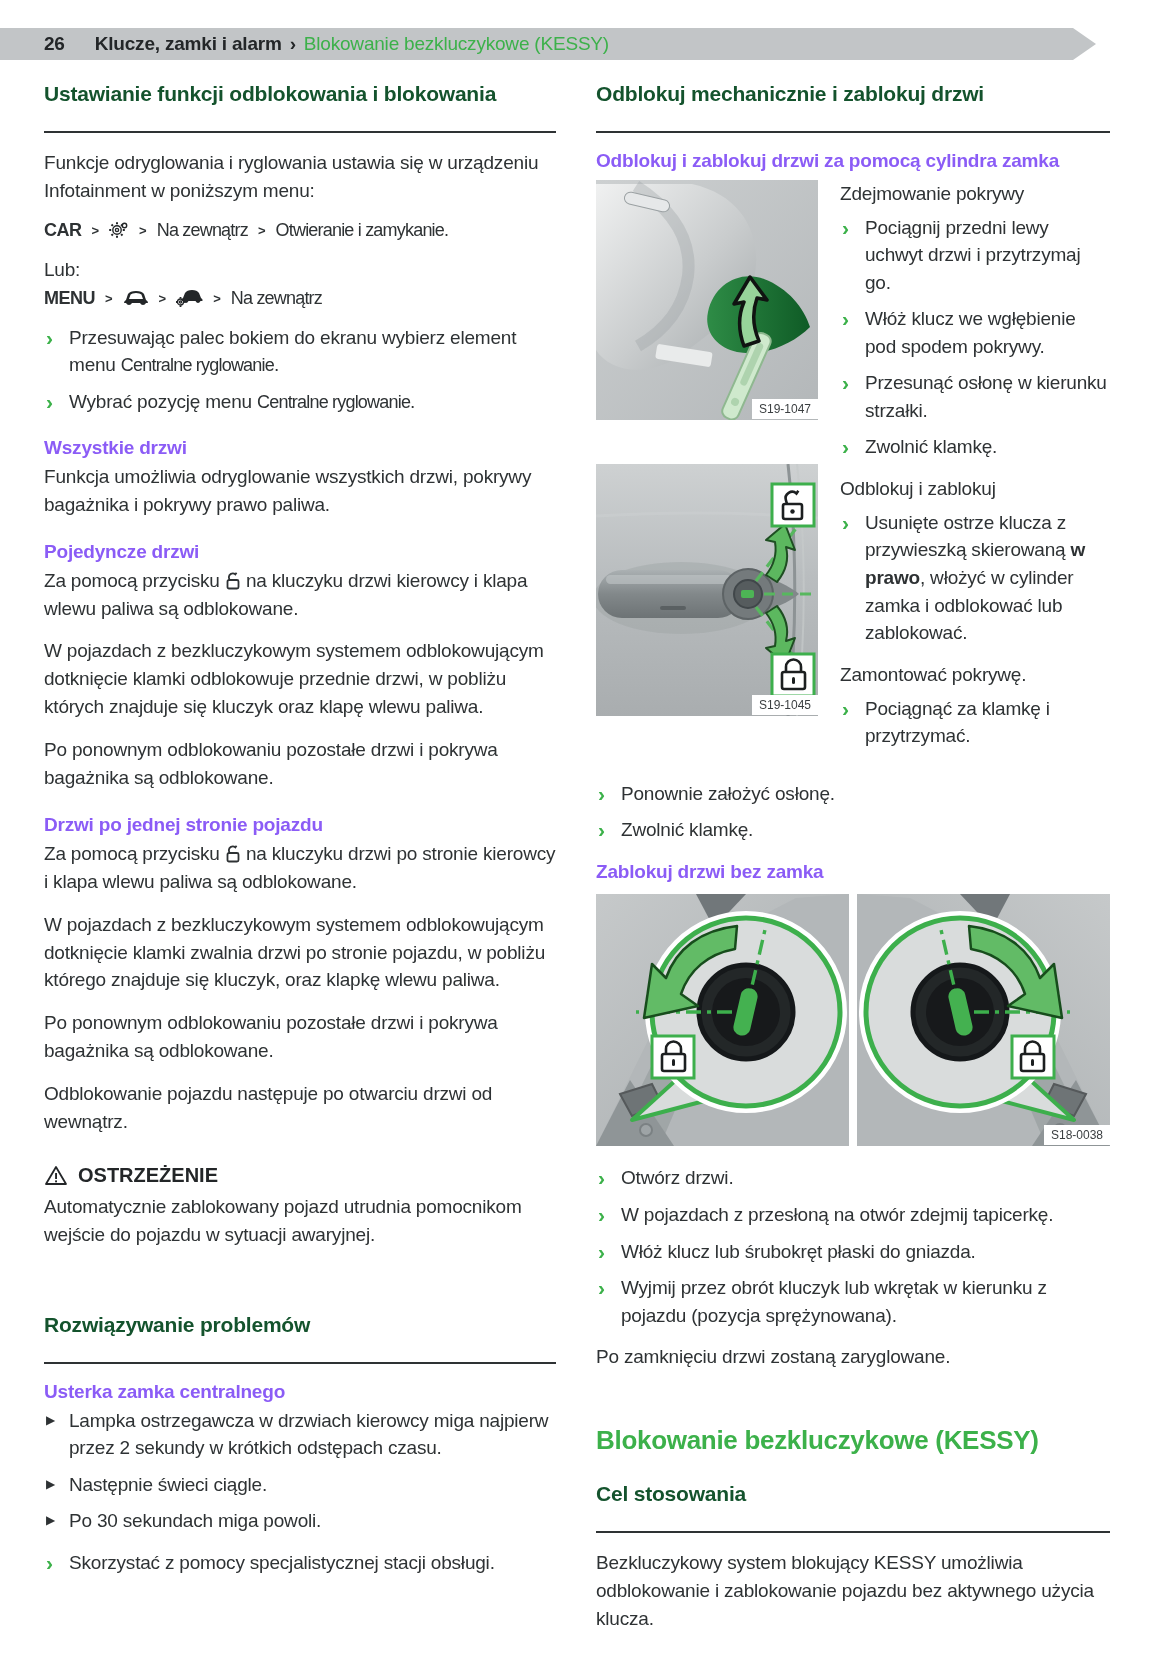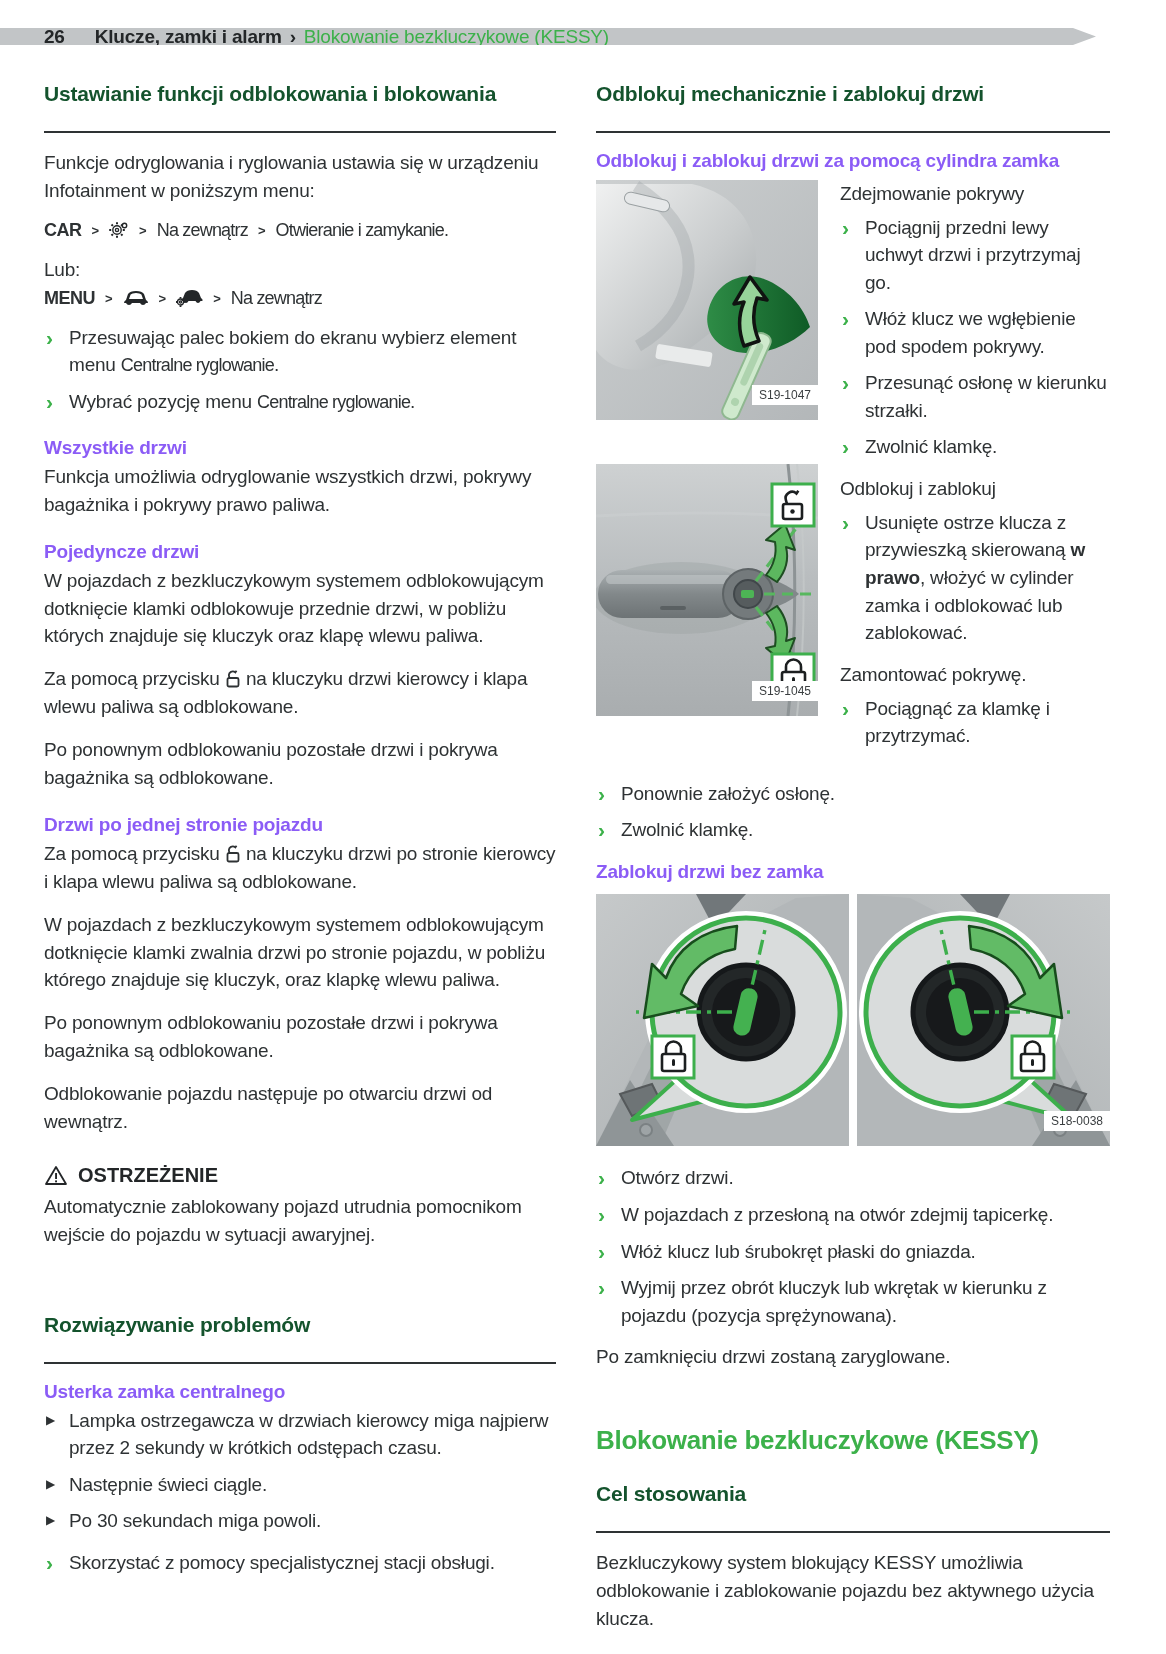--- a/index.html
+++ b/index.html
@@ -2,21 +2,21 @@
 <html lang="pl"><head>
 <meta charset="utf-8">
 <style>
   html,body{margin:0;padding:0;}
   body{
     width:1166px;height:1654px;background:#ffffff;overflow:hidden;
     font-family:"Liberation Sans",sans-serif;color:#2e3234;position:relative;
   }
   
   .header-bar{
-    position:absolute;top:28px;left:0;width:1096px;height:17px;background:#c2c5c7;
+    position:absolute;top:28px;left:0;width:1096px;height:32px;background:#c2c5c7;
     clip-path:polygon(0 0,calc(100% - 23px) 0,100% 50%,calc(100% - 23px) 100%,0 100%);
     display:flex;align-items:center;padding-left:44px;box-sizing:border-box;
     font-size:19px;font-weight:bold;letter-spacing:-0.2px;
   }
   .header-bar .pgnum{margin-right:30px;color:#232628;}
   .header-bar .chapter{color:#232628;}
   .header-bar .hsep{margin:0 8px;color:#232628;}
   .header-bar .section{color:#3cb14a;font-weight:normal;}
   
   .content{position:absolute;top:82px;left:44px;width:1066px;display:flex;gap:40px;}
@@ -45,21 +45,21 @@
   
   .warning{margin-top:28px;}
   .warning-head{display:flex;align-items:center;gap:10px;font-size:20px;font-weight:bold;color:#232628;margin:0 0 6px;}
   
   .ts-title{margin-top:64px;}
   
   .media-row{display:flex;margin-top:6px;}
   .figs{width:222px;flex:none;display:flex;flex-direction:column;gap:44px;}
   figure{margin:0;position:relative;line-height:0;}
   .fig-cap{
-    position:absolute;right:0;bottom:15px;background:#ffffff;color:#3a3e40;
+    position:absolute;right:0;bottom:1px;background:#ffffff;color:#3a3e40;
     font-size:12px;line-height:1;padding:4px 7px;letter-spacing:0;
   }
   .side{flex:1;padding-left:22px;min-width:0;}
   .side p{margin-bottom:6px;}
   .side ul.steps li{margin-bottom:9px;}
   .fig-wide{margin:10px 0 18px;}
   .inline-icon{vertical-align:-3px;}
 </style>
 </head>
 <body>
@@ -143,25 +143,25 @@
       </li>
       <li>
         <span class="mk">›</span><span>Wybrać pozycję menu </span><span class="menu-inline">Centralne ryglowanie</span><span>.</span>
       </li>
     </ul>
 
     <h4 class="bold-head">Wszystkie drzwi</h4>
     <p>Funkcja umożliwia odryglowanie wszystkich drzwi, pokrywy bagażnika i pokrywy prawo paliwa.</p>
 
     <h4 class="bold-head">Pojedyncze drzwi</h4>
-    <p>W pojazdach z bezkluczykowym systemem odblokowującym dotknięcie klamki odblokowuje przednie drzwi, w pobliżu których znajduje się kluczyk oraz klapę wlewu paliwa.</p>
     <p><span>Za pomocą przycisku </span><svg class="inline-icon" width="16" height="18" viewBox="0 0 16 18">
           <rect x="2.5" y="8" width="11" height="8.5" rx="1.5" fill="none" stroke="#2e3234" stroke-width="1.8"></rect>
           <path d="M4.5,8 v-2.2 a3.8,3.8 0 0 1 7,-1.8 l1.6,-1.4" fill="none" stroke="#2e3234" stroke-width="1.8" transform="rotate(-14 4.5 8)"></path>
         </svg><span> na kluczyku drzwi kierowcy i klapa wlewu paliwa są odblokowane.</span></p>
+    <p>W pojazdach z bezkluczykowym systemem odblokowującym dotknięcie klamki odblokowuje przednie drzwi, w pobliżu których znajduje się kluczyk oraz klapę wlewu paliwa.</p>
     <p>Po ponownym odblokowaniu pozostałe drzwi i pokrywa bagażnika są odblokowane.</p>
 
     <h4 class="bold-head">Drzwi po jednej stronie pojazdu</h4>
     <p><span>Za pomocą przycisku </span><svg class="inline-icon" width="16" height="18" viewBox="0 0 16 18">
           <rect x="2.5" y="8" width="11" height="8.5" rx="1.5" fill="none" stroke="#2e3234" stroke-width="1.8"></rect>
           <path d="M4.5,8 v-2.2 a3.8,3.8 0 0 1 7,-1.8 l1.6,-1.4" fill="none" stroke="#2e3234" stroke-width="1.8" transform="rotate(-14 4.5 8)"></path>
         </svg><span> na kluczyku drzwi po stronie kierowcy i klapa wlewu paliwa są odblokowane.</span></p>
     <p>W pojazdach z bezkluczykowym systemem odblokowującym dotknięcie klamki zwalnia drzwi po stronie pojazdu, w pobliżu którego znajduje się kluczyk, oraz klapkę wlewu paliwa.</p>
     <p>Po ponownym odblokowaniu pozostałe drzwi i pokrywa bagażnika są odblokowane.</p>
 

